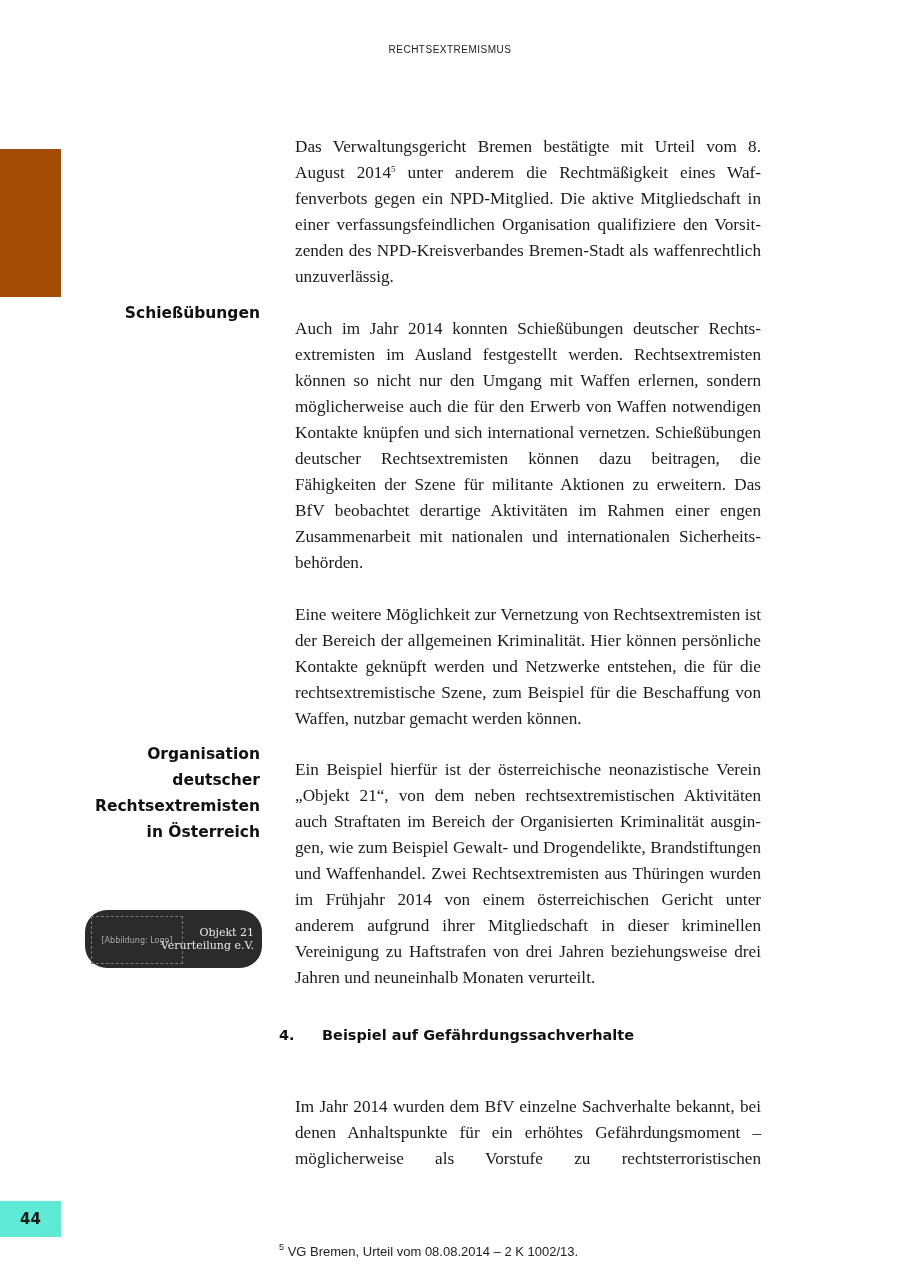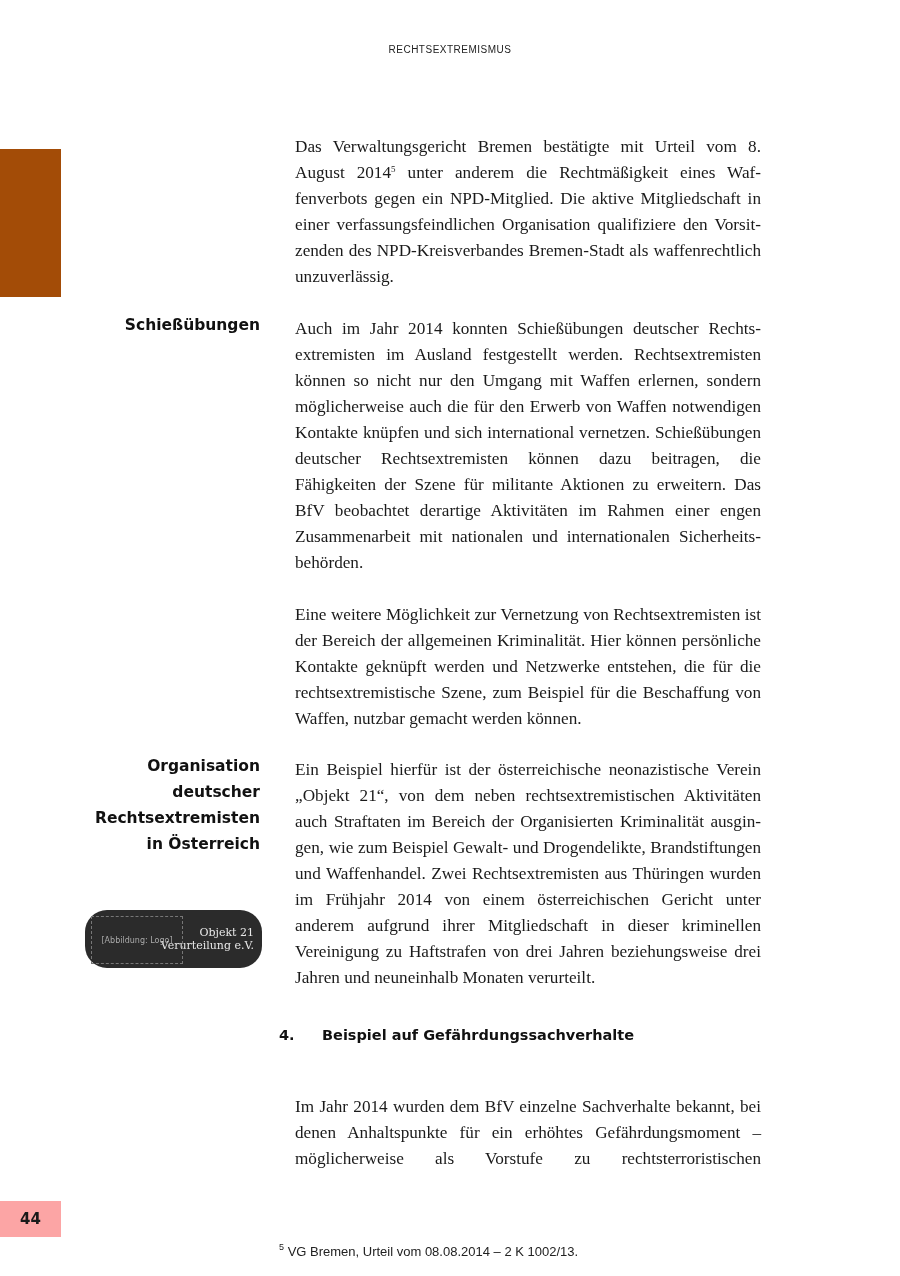--- a/index.html
+++ b/index.html
@@ -4,32 +4,32 @@
 <style>
   html,body{margin:0;padding:0;background:#fff;}
   body{width:900px;height:1276px;position:relative;overflow:hidden;color:#1a1a1a;}
   .running-head{position:absolute;top:44px;left:0;width:900px;text-align:center;
     font-family:"Liberation Sans",sans-serif;font-size:10px;letter-spacing:.5px;color:#222;}
   .side-tab{position:absolute;left:0;top:149px;width:61px;height:148px;background:#a34c07;}
   .body-col{position:absolute;left:279px;width:498px;font-family:"Liberation Serif",serif;
     font-size:17.2px;line-height:26px;text-align:justify;hyphens:manual;}
   .body-col p{margin:16px;}
   .margin-head{position:absolute;right:640px;text-align:right;font-family:"DejaVu Sans",sans-serif;
-    font-weight:bold;font-size:15.5px;line-height:26px;color:#111;margin-top:12px;}
+    font-weight:bold;font-size:15.5px;line-height:26px;color:#111;}
   sup{font-size:9px;line-height:0;vertical-align:6px;}
   .section-head{position:absolute;left:279px;top:1027px;font-family:"DejaVu Sans",sans-serif;
     font-weight:bold;font-size:14.5px;color:#111;}
   .section-head .num{display:inline-block;width:43px;}
   .figure{position:absolute;left:85px;top:910px;width:177px;height:58px;background:#2b2b2b;
     display:flex;align-items:center;justify-content:flex-end;padding-right:8px;box-sizing:border-box;border-radius:22px;}
   .figure .cap{font-family:"DejaVu Serif",serif;font-size:11px;line-height:13px;color:#e8e8e8;text-align:right;}
   .figure .ph{position:absolute;left:6px;top:6px;width:90px;height:46px;border:1px dashed #777;
     font-family:"DejaVu Sans",sans-serif;font-size:8px;color:#aaa;display:flex;align-items:center;justify-content:center;text-align:center;}
   .footnote{position:absolute;left:279px;top:1244px;font-family:Liberation Sans, sans-serif;font-size:13px;color:#222;}
-  .page-num{position:absolute;left:0;top:1201px;width:61px;height:36px;background:#fca5a5;
+  .page-num{position:absolute;left:0;top:1201px;width:61px;height:36px;background:#5eead4;
     font-family:"DejaVu Sans",sans-serif;font-weight:bold;font-size:15px;display:flex;align-items:center;justify-content:center;}
 </style>
 </head>
 <body>
 
 <div class="running-head">RECHTSEXTREMISMUS</div>
 <div class="side-tab"></div>
 
 <div class="body-col" style="top:118px">
   <p><span>Das Verwaltungsgericht Bremen bestätigte mit Urteil vom 8. August 2014</span><sup>5</sup><span> unter anderem die Rechtmäßigkeit eines Waf­fenverbots gegen ein NPD-Mitglied. Die aktive Mitgliedschaft in einer verfassungsfeindlichen Organisation qualifiziere den Vorsit­zenden des NPD-Kreisverbandes Bremen-Stadt als waffenrecht­lich unzuverlässig.</span></p>

